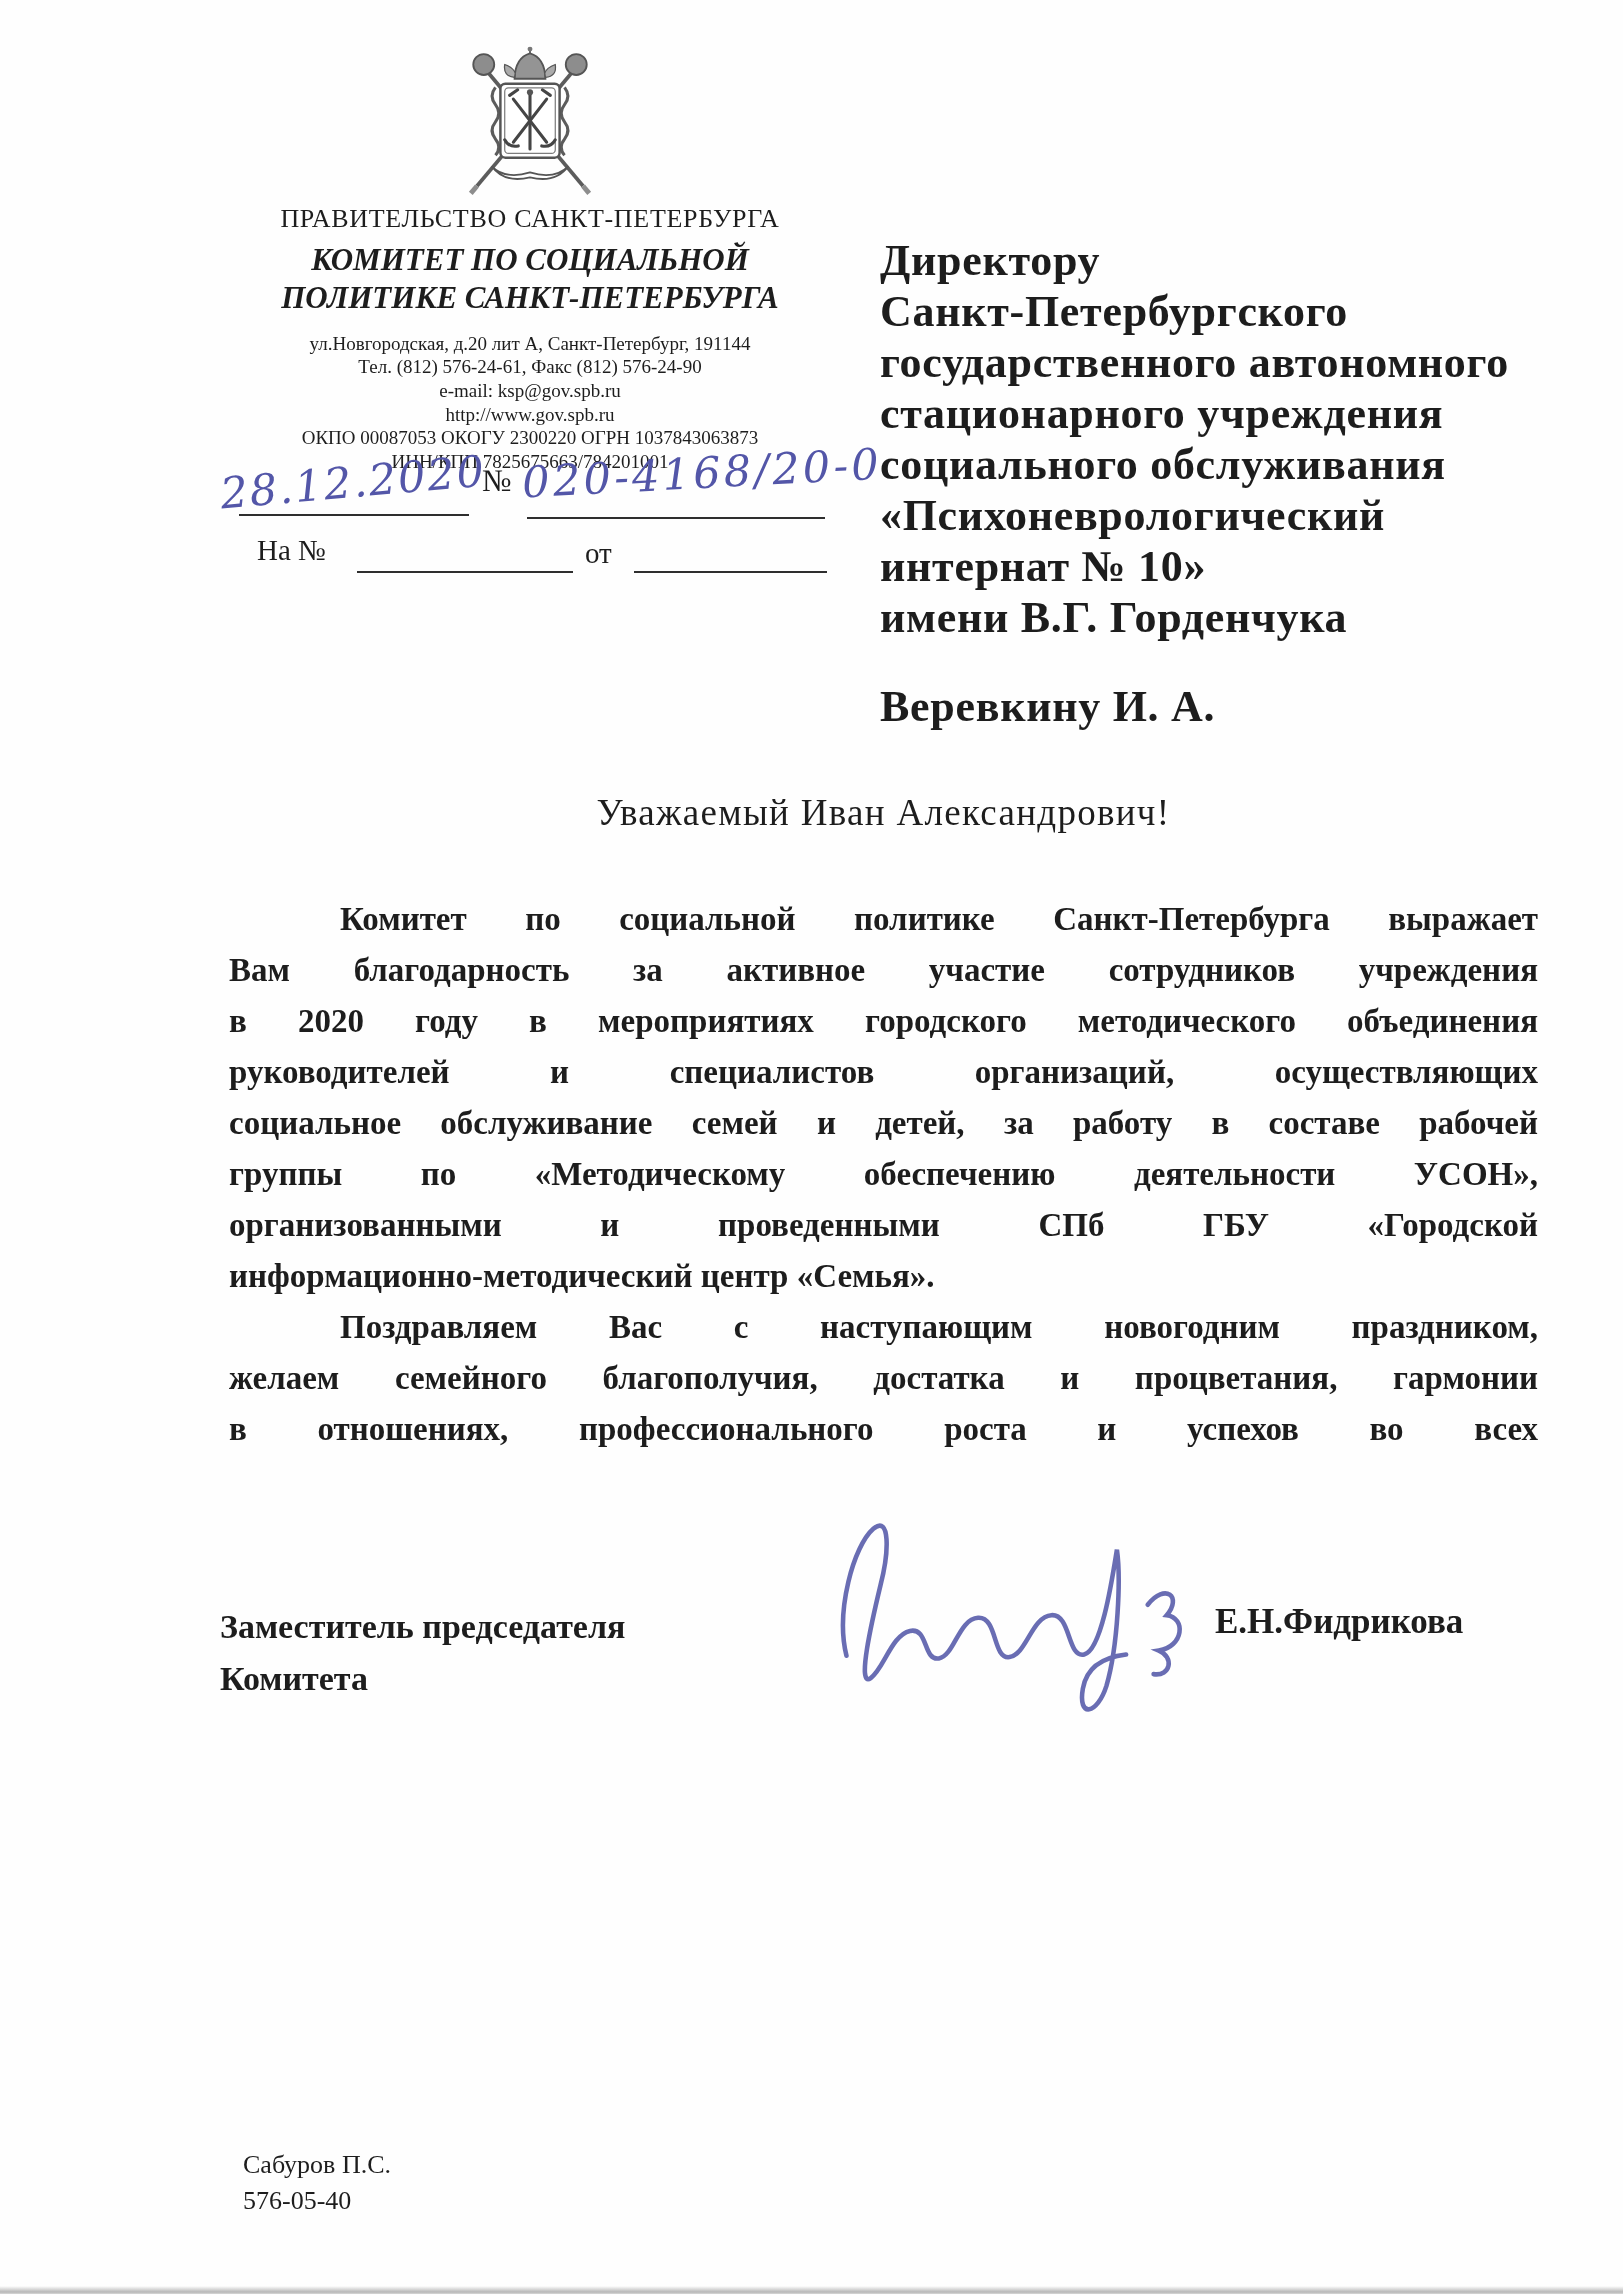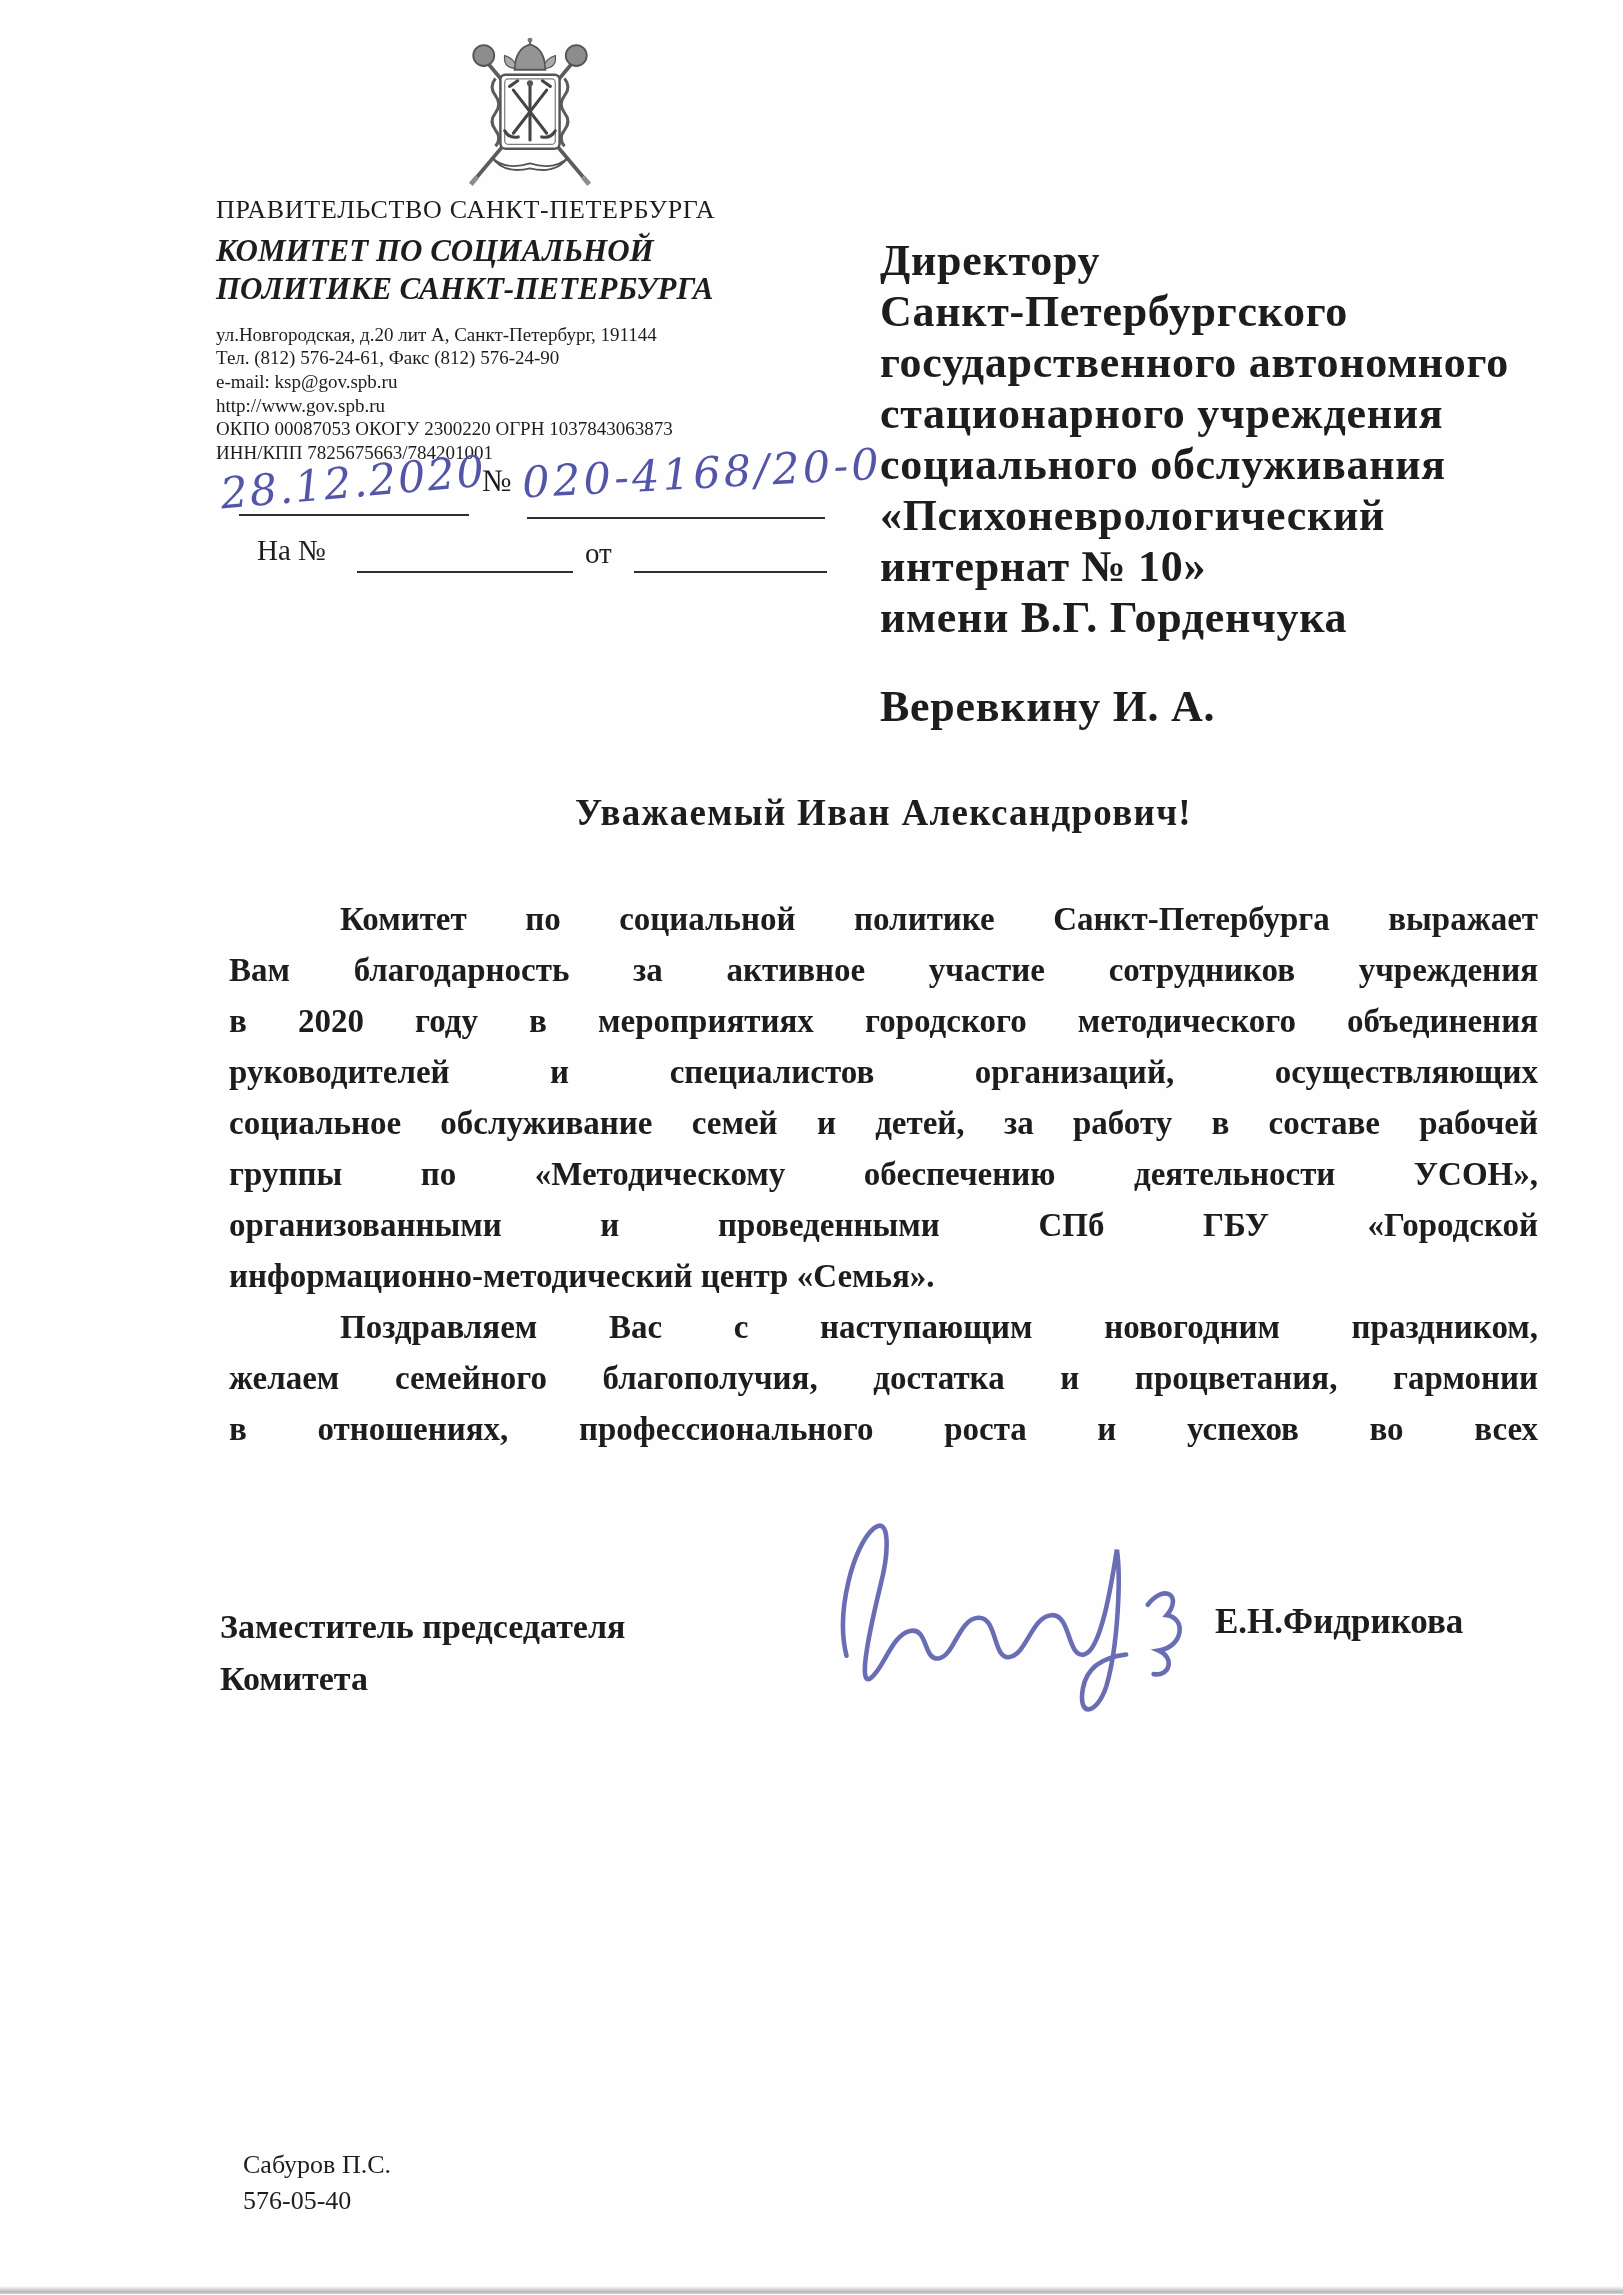--- a/index.html
+++ b/index.html
@@ -2,21 +2,21 @@
 <html style="font-size:10.5px"><head>
 <meta charset="utf-8">
 <style>
   html,body{margin:0;padding:0;background:#e8e8e8;}
   .page{
     position:relative;width:1623px;height:2295px;margin:0 auto;
     background:#fefefe;overflow:hidden;
     font-family:"Liberation Serif","DejaVu Serif",serif;color:#1d1d1d;
   }
   
-  .letterhead{position:absolute;left:216px;top:35px;width:628px;text-align:left;}
+  .letterhead{position:absolute;left:216px;top:44px;width:628px;text-align:center;}
   .emblem{display:block;margin:0 auto;width:148px;height:157px;}
   .gov{font-size:26px;letter-spacing:0.7px;margin-top:2.6px;white-space:nowrap;}
   .committee{font-weight:bold;font-size:31px;line-height:38px;margin-top:7.9px;white-space:nowrap;font-style:italic;}
   .addr{margin-top:14.4px;font-size:19px;line-height:23.6px;}
   
   .hw{font-style:italic;color:#5356a8;font-family:"DejaVu Serif",serif;white-space:nowrap;}
   .hw-date{position:absolute;left:220px;top:457px;font-size:43px;letter-spacing:2px;transform:rotate(-5deg);}
   .hw-number{position:absolute;left:522px;top:448px;font-size:43px;letter-spacing:3.3px;transform:rotate(-3deg);}
   .ref-label{position:absolute;font-size:30px;}
   .no-label{left:482px;top:463px;font-size:31px;}
@@ -26,21 +26,21 @@
   .rule-date{left:239px;top:514px;width:230px;}
   .rule-number{left:527px;top:517px;width:298px;}
   .rule-reply-no{left:357px;top:571px;width:216px;}
   .rule-reply-date{left:634px;top:571px;width:193px;}
   
   .recipient{position:absolute;left:880px;top:219px;width:674px;
     font-weight:bold;font-size:44px;line-height:51px;letter-spacing:0.7px;margin-top:16px;}
   .recipient-name{margin-top:38px;}
   
   .salutation{position:absolute;left:229px;top:791px;width:1309px;text-align:center;
-    font-weight:bold;font-size:37px;letter-spacing:1.3px;}
+    font-weight:normal;font-size:37px;letter-spacing:1.3px;}
   .body-text{position:absolute;left:229px;top:894px;width:1309px;font-size:33px;font-weight:bold;}
   .body-line{height:51px;line-height:51px;overflow:visible;}
   .jfull{text-align:justify;text-align-last:justify;}
   .indent{text-indent:111px;}
   
   .sig-title{position:absolute;left:220px;top:1601px;font-weight:bold;font-size:34px;line-height:52px;}
   .sig-svg{position:absolute;left:817px;top:1505px;}
   .sig-name{position:absolute;left:1215px;top:1602px;font-weight:bold;font-size:35px;white-space:nowrap;}
   .ink-stroke{stroke:#6165af;stroke-width:7;fill:none;stroke-linecap:round;opacity:.95;}
   

